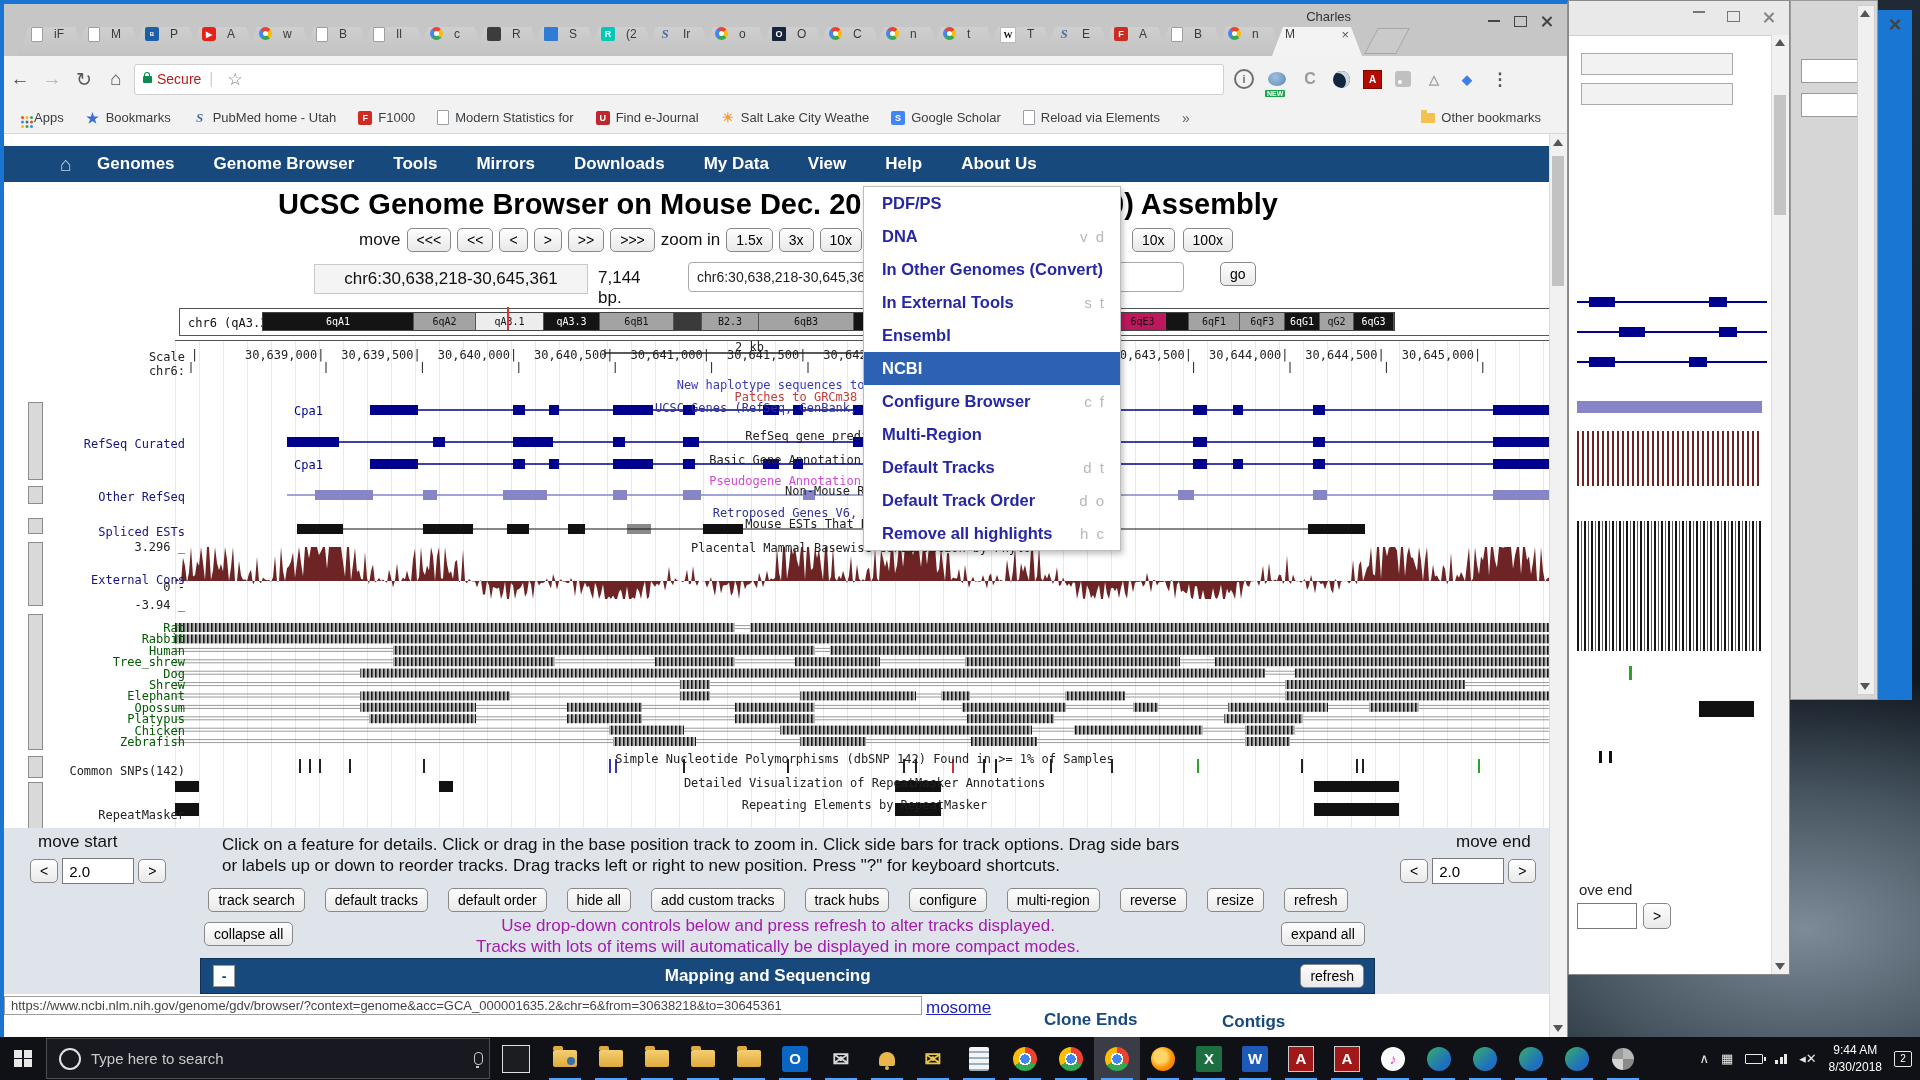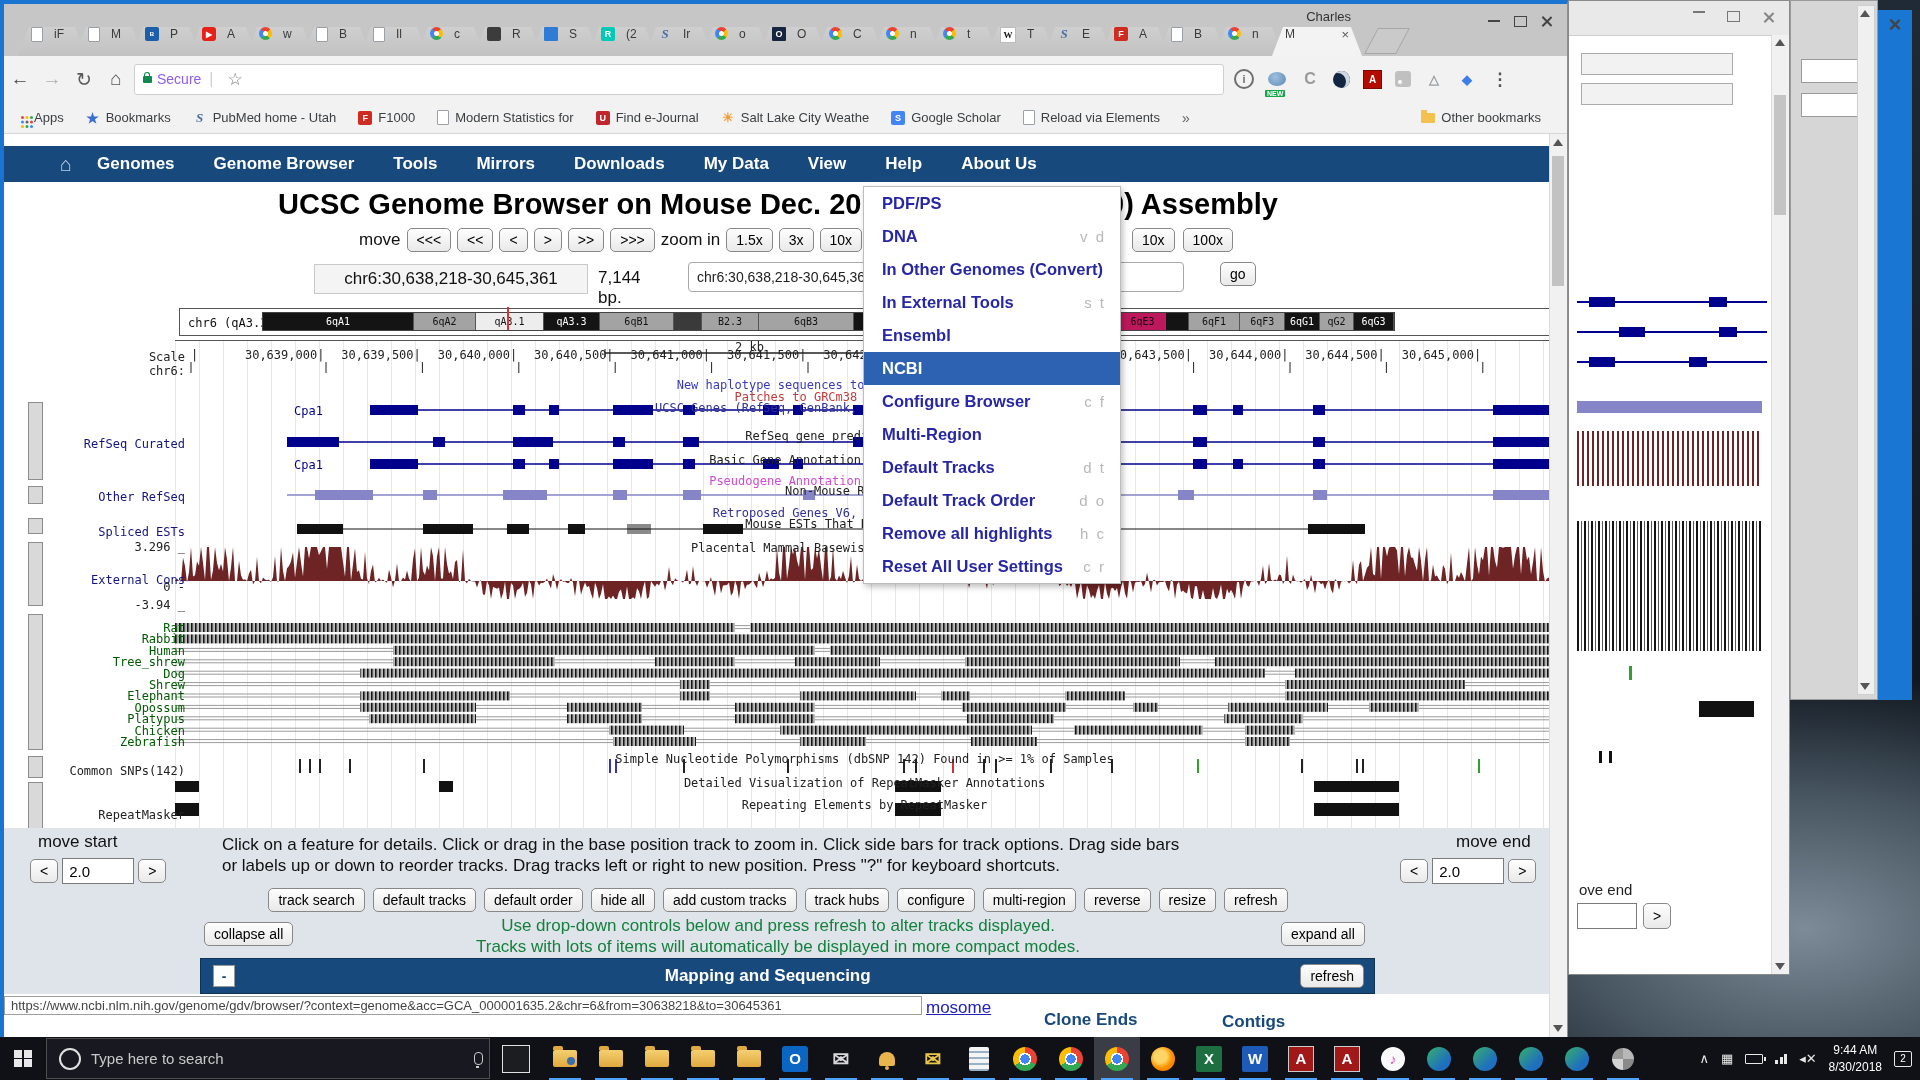--- a/index.html
+++ b/index.html
@@ -33,21 +33,21 @@
     background:linear-gradient(#cfcfcf,#c2c2c2);width:68px;box-sizing:border-box;font-size:12px;color:#3a3a3a;}
   .tab.active{background:#f3f3f3;width:90px;z-index:3;}
   .tab .lbl{overflow:hidden;white-space:nowrap;flex:1;}
   .tab .cls{font-size:13px;color:#5a5a5a;padding-left:2px;}
   .newtab{width:30px;height:24px;transform:skewX(-28deg);border:1px solid #a6a6a6;background:#cacaca;margin-left:20px;margin-bottom:2px;}
   .toolbar{left:0;top:52px;width:1563px;height:46px;background:#f2f2f2;display:flex;align-items:center;}
   .navic{font-size:19px;color:#5a5a5a;width:32px;text-align:center;}
   .omni{position:relative;margin-left:2px;width:1090px;height:31px;background:#fff;border:1px solid #cfcfcf;border-radius:3px;display:flex;align-items:center;padding:0 8px;box-sizing:border-box;}
   .lock{width:9px;height:7px;background:#0d8a4f;border-radius:1px;position:relative;margin-right:5px;}
   .lock::before{content:"";position:absolute;left:1.4px;top:-4px;width:4px;height:4px;border:1.6px solid #0d8a4f;border-bottom:none;border-radius:3px 3px 0 0;}
-  .secure{color:#8b5cf6;font-size:14px;margin-right:8px;}
+  .secure{color:#b91c1c;font-size:14px;margin-right:8px;}
   .osep{color:#d0d0d0;margin-right:8px;}
   .url{font-size:14px;color:#333;white-space:nowrap;overflow:hidden;flex:1;}
   .ostar{color:#767676;font-size:17px;margin-left:6px;}
   .exts{display:flex;align-items:center;gap:13px;margin-left:10px;}
   .bmbar{left:0;top:98px;width:1563px;height:32px;background:#f2f2f2;border-bottom:1px solid #d8d8d8;display:flex;align-items:center;padding-left:12px;box-sizing:border-box;gap:22px;}
   .bm{display:flex;align-items:center;gap:6px;font-size:13px;color:#3c4043;white-space:nowrap;}
   .bm-ovf{color:#5f6368;font-size:14px;}
   .otherbm{position:absolute;right:26px;display:flex;gap:6px;align-items:center;font-size:13px;color:#3c4043;}
   .folder{width:14px;height:10px;background:#f2c14e;border-radius:1px;position:relative;}
   .folder::before{content:"";position:absolute;left:0;top:-3px;width:6px;height:3px;background:#f2c14e;border-radius:1px 1px 0 0;}
@@ -107,22 +107,22 @@
   .cv-text{position:absolute;font-family:"DejaVu Sans Mono",monospace;font-size:12px;white-space:nowrap;}
   .cv-center{left:0;width:1379px;text-align:center;}
   .tlabel{position:absolute;right:1382px;font-family:"DejaVu Sans Mono",monospace;font-size:12px;white-space:nowrap;text-align:right;}
   .tlabel.b{color:#141480;} .tlabel.k{color:#222;} .tlabel.g{color:#005a00;}
   .gutter{position:absolute;left:24px;width:15px;background:#d9d9d9;border:1px solid #8d8d8d;box-sizing:border-box;}
   .botzone{position:absolute;left:0;top:694px;width:1548px;height:166px;background:#dfe4ea;}
   .instr{position:absolute;left:218px;top:700px;width:1140px;font-size:17px;color:#111;line-height:1.25;}
   .mvlab{position:absolute;font-size:17px;color:#111;}
   .mvgrp{position:absolute;display:flex;gap:4px;align-items:center;}
   .mvinput{width:58px;height:24px;border:1px solid #7a7a7a;font-size:15px;padding:0 6px;font-family:"Liberation Sans",sans-serif;}
-  .btnrow{position:absolute;left:0;top:754px;width:1548px;display:flex;justify-content:center;gap:8px;}
-  .hint{position:absolute;left:0;width:1548px;text-align:center;font-size:17px;color:#15803d;}
+  .btnrow{position:absolute;left:0;top:754px;width:1548px;display:flex;justify-content:center;gap:20px;}
+  .hint{position:absolute;left:0;width:1548px;text-align:center;font-size:17px;color:#a21caf;}
   .mapbar{position:absolute;left:196px;top:824px;width:1175px;height:36px;background:#17497d;border:1px solid #0e3355;display:flex;align-items:center;box-sizing:border-box;}
   .mapbar .minus{margin-left:12px;width:20px;height:20px;background:#fff;border:1px solid #9a9a9a;color:#17497d;font-weight:bold;display:flex;align-items:center;justify-content:center;font-size:14px;}
   .mapbar .mtitle{flex:1;text-align:center;color:#fff;font-weight:bold;font-size:17px;}
   .mapbar .chip{margin-right:10px;}
   .tooltip{position:absolute;left:0;top:862px;width:918px;height:19px;background:#fff;border:1px solid #9f9f9f;font-size:13px;color:#444;padding:1px 6px;box-sizing:border-box;white-space:nowrap;overflow:hidden;z-index:40;}
   .plink{position:absolute;font-size:17px;color:#2222bb;}
   .pscroll{position:absolute;right:0;top:0;width:17px;height:903px;background:#f1f1f1;border-left:1px solid #dcdcdc;}
   .pscroll .th{position:absolute;left:2px;top:22px;width:12px;height:130px;background:#c2c2c2;}
   .sbbtn{position:absolute;left:3px;display:flex;}
   
@@ -760,24 +760,20 @@
             <span class="sc">d t</span>
           </div>
           <div class="vitem">
             <span>Default Track Order</span>
             <span class="sc">d o</span>
           </div>
           <div class="vitem">
             <span>Remove all highlights</span>
             <span class="sc">h c</span>
           </div>
-          <div class="vitem">
-            <span>Reset All User Settings</span>
-            <span class="sc">c r</span>
-          </div>
         </div>
     <div class="cv-text" style="left: 731px; top: 206px; color: rgb(34, 34, 34);">2 kb</div>
         <div class="cv-text" style="left: 322px; top: 214px; color: rgb(34, 34, 34); transform: translateX(-102%);">30,639,000|</div>
         <div class="cv-text" style="left: 418.4px; top: 214px; color: rgb(34, 34, 34); transform: translateX(-102%);">30,639,500|</div>
         <div class="cv-text" style="left: 514.8px; top: 214px; color: rgb(34, 34, 34); transform: translateX(-102%);">30,640,000|</div>
         <div class="cv-text" style="left: 611.2px; top: 214px; color: rgb(34, 34, 34); transform: translateX(-102%);">30,640,500|</div>
         <div class="cv-text" style="left: 707.6px; top: 214px; color: rgb(34, 34, 34); transform: translateX(-102%);">30,641,000|</div>
         <div class="cv-text" style="left: 804px; top: 214px; color: rgb(34, 34, 34); transform: translateX(-102%);">30,641,500|</div>
         <div class="cv-text" style="left: 900.4px; top: 214px; color: rgb(34, 34, 34); transform: translateX(-102%);">30,642,000|</div>
         <div class="cv-text" style="left: 996.8px; top: 214px; color: rgb(34, 34, 34); transform: translateX(-102%);">30,642,500|</div>

